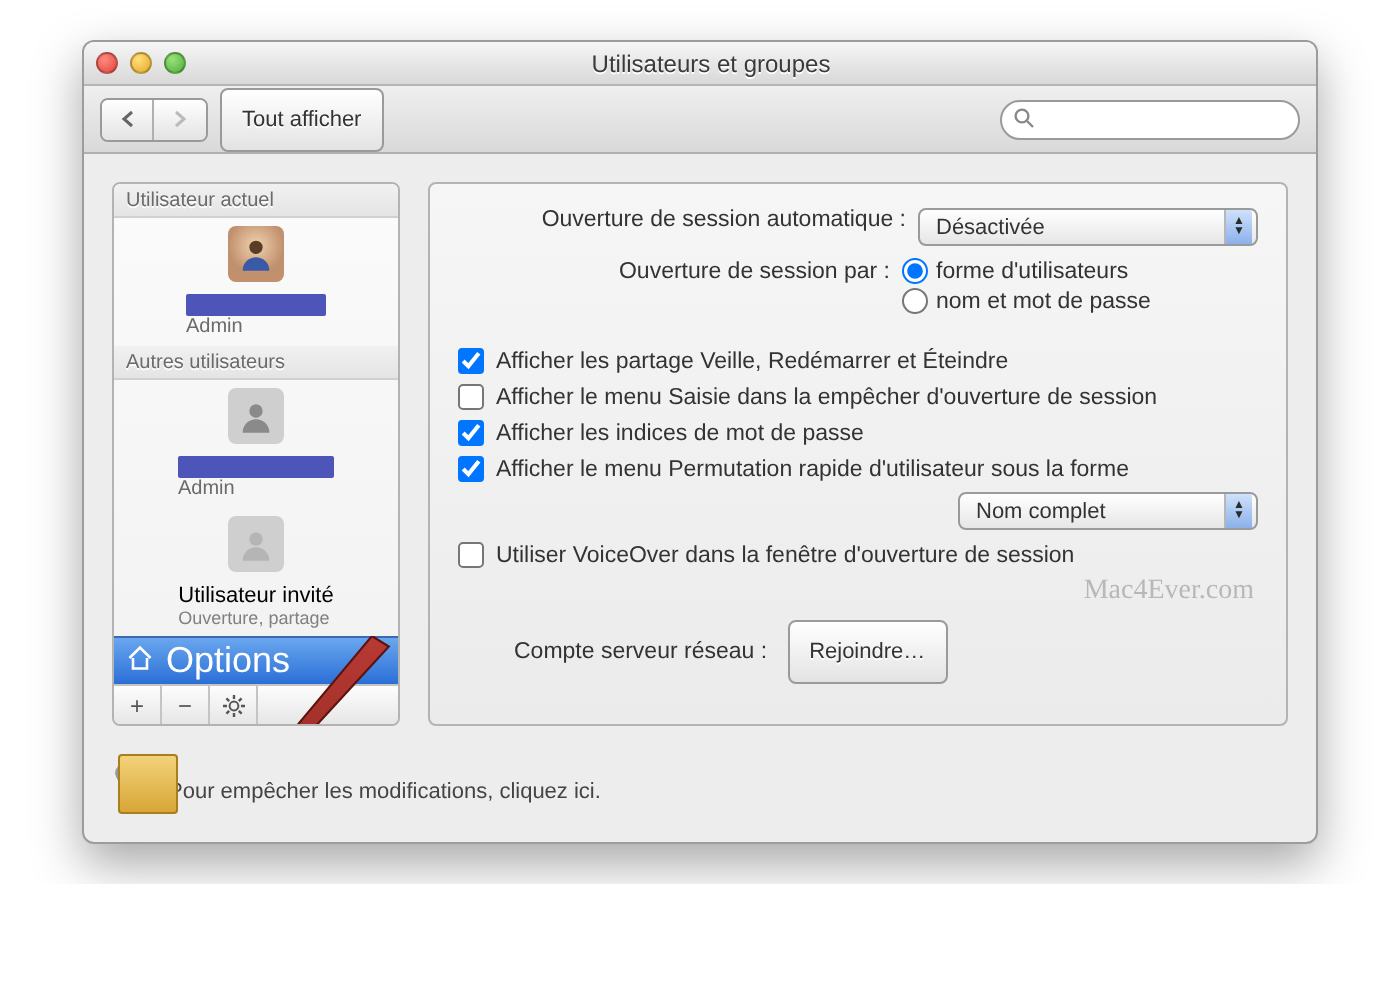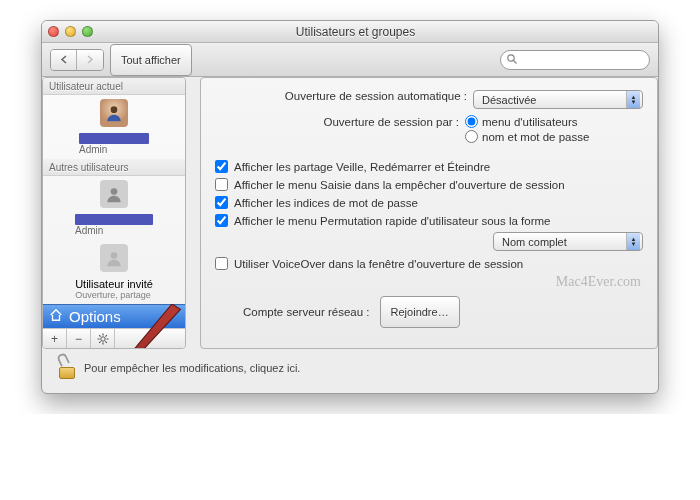--- a/index.html
+++ b/index.html
@@ -67,21 +67,21 @@
     position: relative;
   }
   .search input {
     width: 150px; height: 20px; border-radius: 10px;
     border: 1px solid #9a9a9a; padding: 0 8px 0 22px; font-size: 11px;
     background: #fff;
   }
   .search .sicn { position:absolute; left:6px; top:3px; color:#888; }
 
   .body {
-    display: flex; gap: 14px;
+    display: flex; padding: 14px; gap: 14px;
     background: #ededed;
   }
 
   .sidebar {
     width: 144px;
     border: 1px solid #b3b3b3;
     border-radius: 4px;
     background: linear-gradient(#fbfbfb, #f1f1f1);
     display: flex; flex-direction: column;
     overflow: hidden;
@@ -111,21 +111,21 @@
   .guestsub { font-size: 9px; color: #808080; }
   .arrow-area { flex: 1; position: relative; }
   .arrow-svg { position:absolute; right:-6px; bottom:-6px; top:0; left:0; }
 
   .options-row {
     margin-top: auto;
     background: linear-gradient(#6aa7ef, #2a6fd6);
     color: #fff; height: 24px;
     display: flex; align-items: center; gap: 6px; padding: 0 6px;
     border-top: 1px solid #3a6bb0;
-    font-size: 15px;
+    font-size: 18px;
   }
   .options-row .house { color:#fff; }
   .sidebar-footer {
     height: 20px; background: linear-gradient(#fdfdfd,#e6e6e6);
     border-top: 1px solid #c4c4c4; display:flex;
   }
   .sidebar-footer button {
     width: 24px; border:none; border-right:1px solid #c4c4c4;
     background: transparent; font-size: 12px; color:#555;
     display:flex;align-items:center;justify-content:center;
@@ -318,21 +318,21 @@
               <span>▼</span>
             </span>
         </div>
       </div>
 
       <div class="row" style="align-items:flex-start">
         <div class="label" style="flex:1; padding-top:1px">Ouverture de session par :</div>
         <div class="radio-stack" style="width:178px">
           <label class="radio-item">
             <input type="radio" name="lb" checked="" style="">
-            <span>menu d'utilisateurs</span>
+            <span>forme d'utilisateurs</span>
           </label>
           <label class="radio-item">
             <input type="radio" name="lb" style="">
             <span>nom et mot de passe</span>
           </label>
         </div>
       </div>
 
       <div style="height:6px"></div>
 

